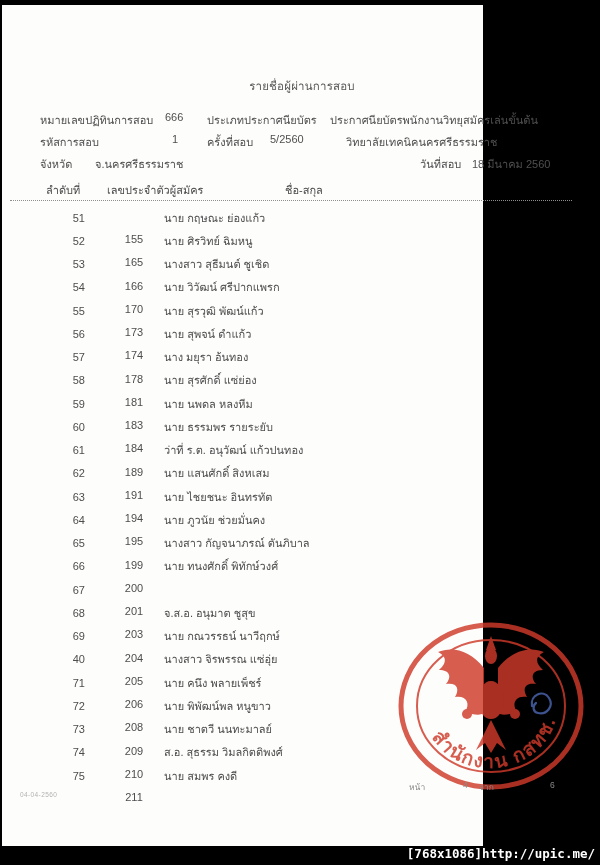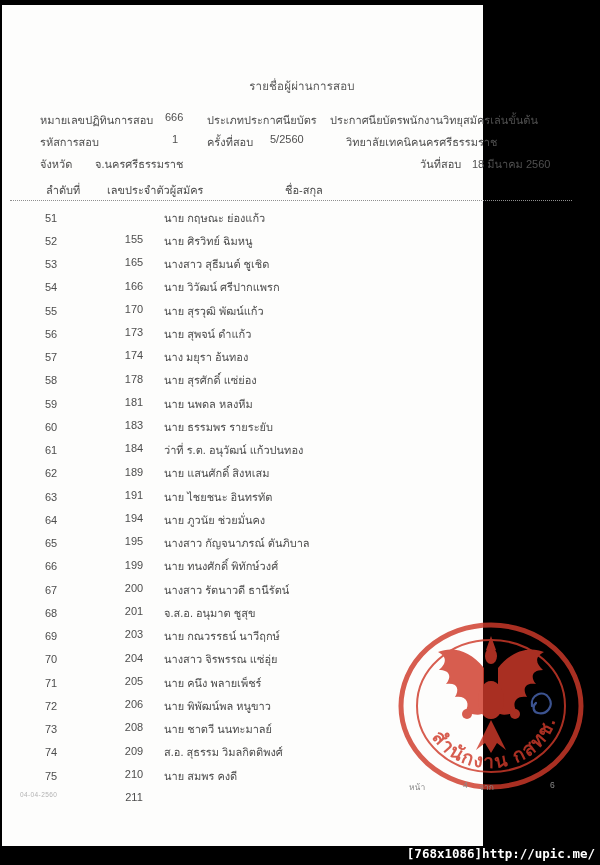--- a/index.html
+++ b/index.html
@@ -17,21 +17,21 @@
     font-size:11.5px;color:#585858;letter-spacing:.2px;
   }
   .hdr{position:absolute;font-size:11px;color:#4f4f4f;white-space:nowrap;}
   .thead{position:absolute;font-size:11px;color:#4a4a4a;white-space:nowrap;}
   .dotline{
     position:absolute;top:195px;left:8px;width:562px;height:0;
     border-top:1.3px dotted #8f8f8f;
   }
   #rows{position:absolute;top:201px;left:0;width:600px;}
   .trow{height:23.25px;display:flex;align-items:center;font-size:11px;color:#4d4d4d;}
-  .c1{width:40px;margin-left:43px;text-align:left;}
+  .c1{width:40px;margin-left:43px;text-align:right;}
   .c2{width:60px;margin-left:19px;text-align:center;margin-top:43px;}
   .c3{white-space:nowrap;}
   .stamp{position:absolute;left:392px;top:615px;width:195px;height:172px;}
   .footer-code{
     position:absolute;left:18px;top:786px;font-size:6.5px;color:#b3b3b3;
     letter-spacing:.4px;
   }
   .pageinfo{position:absolute;top:775px;left:0;width:600px;height:12px;font-size:8.5px;color:#8a8a8a;}
   .pageinfo span{position:absolute;white-space:nowrap;}
   .pi-label{left:407px;}
@@ -153,34 +153,33 @@
         <span class="c3">นางสาว กัญจนาภรณ์ ตันภิบาล</span>
       </div>
       <div class="trow">
         <span class="c1">66</span>
         <span class="c2">200</span>
         <span class="c3">นาย ทนงศักดิ์ พิทักษ์วงศ์</span>
       </div>
       <div class="trow">
         <span class="c1">67</span>
         <span class="c2">201</span>
-        <span class="c3">นางสาว รัตนาวดี ธานีรัตน์</span>
       </div>
       <div class="trow">
         <span class="c1">68</span>
         <span class="c2">203</span>
         <span class="c3">จ.ส.อ. อนุมาต ชูสุข</span>
       </div>
       <div class="trow">
         <span class="c1">69</span>
         <span class="c2">204</span>
         <span class="c3">นาย กณวรรธน์ นาวีฤกษ์</span>
       </div>
       <div class="trow">
-        <span class="c1">70</span>
+        <span class="c1">40</span>
         <span class="c2">205</span>
         <span class="c3">นางสาว จิรพรรณ แซ่อุ่ย</span>
       </div>
       <div class="trow">
         <span class="c1">71</span>
         <span class="c2">206</span>
         <span class="c3">นาย คนึง พลายเพ็ชร์</span>
       </div>
       <div class="trow">
         <span class="c1">72</span>

